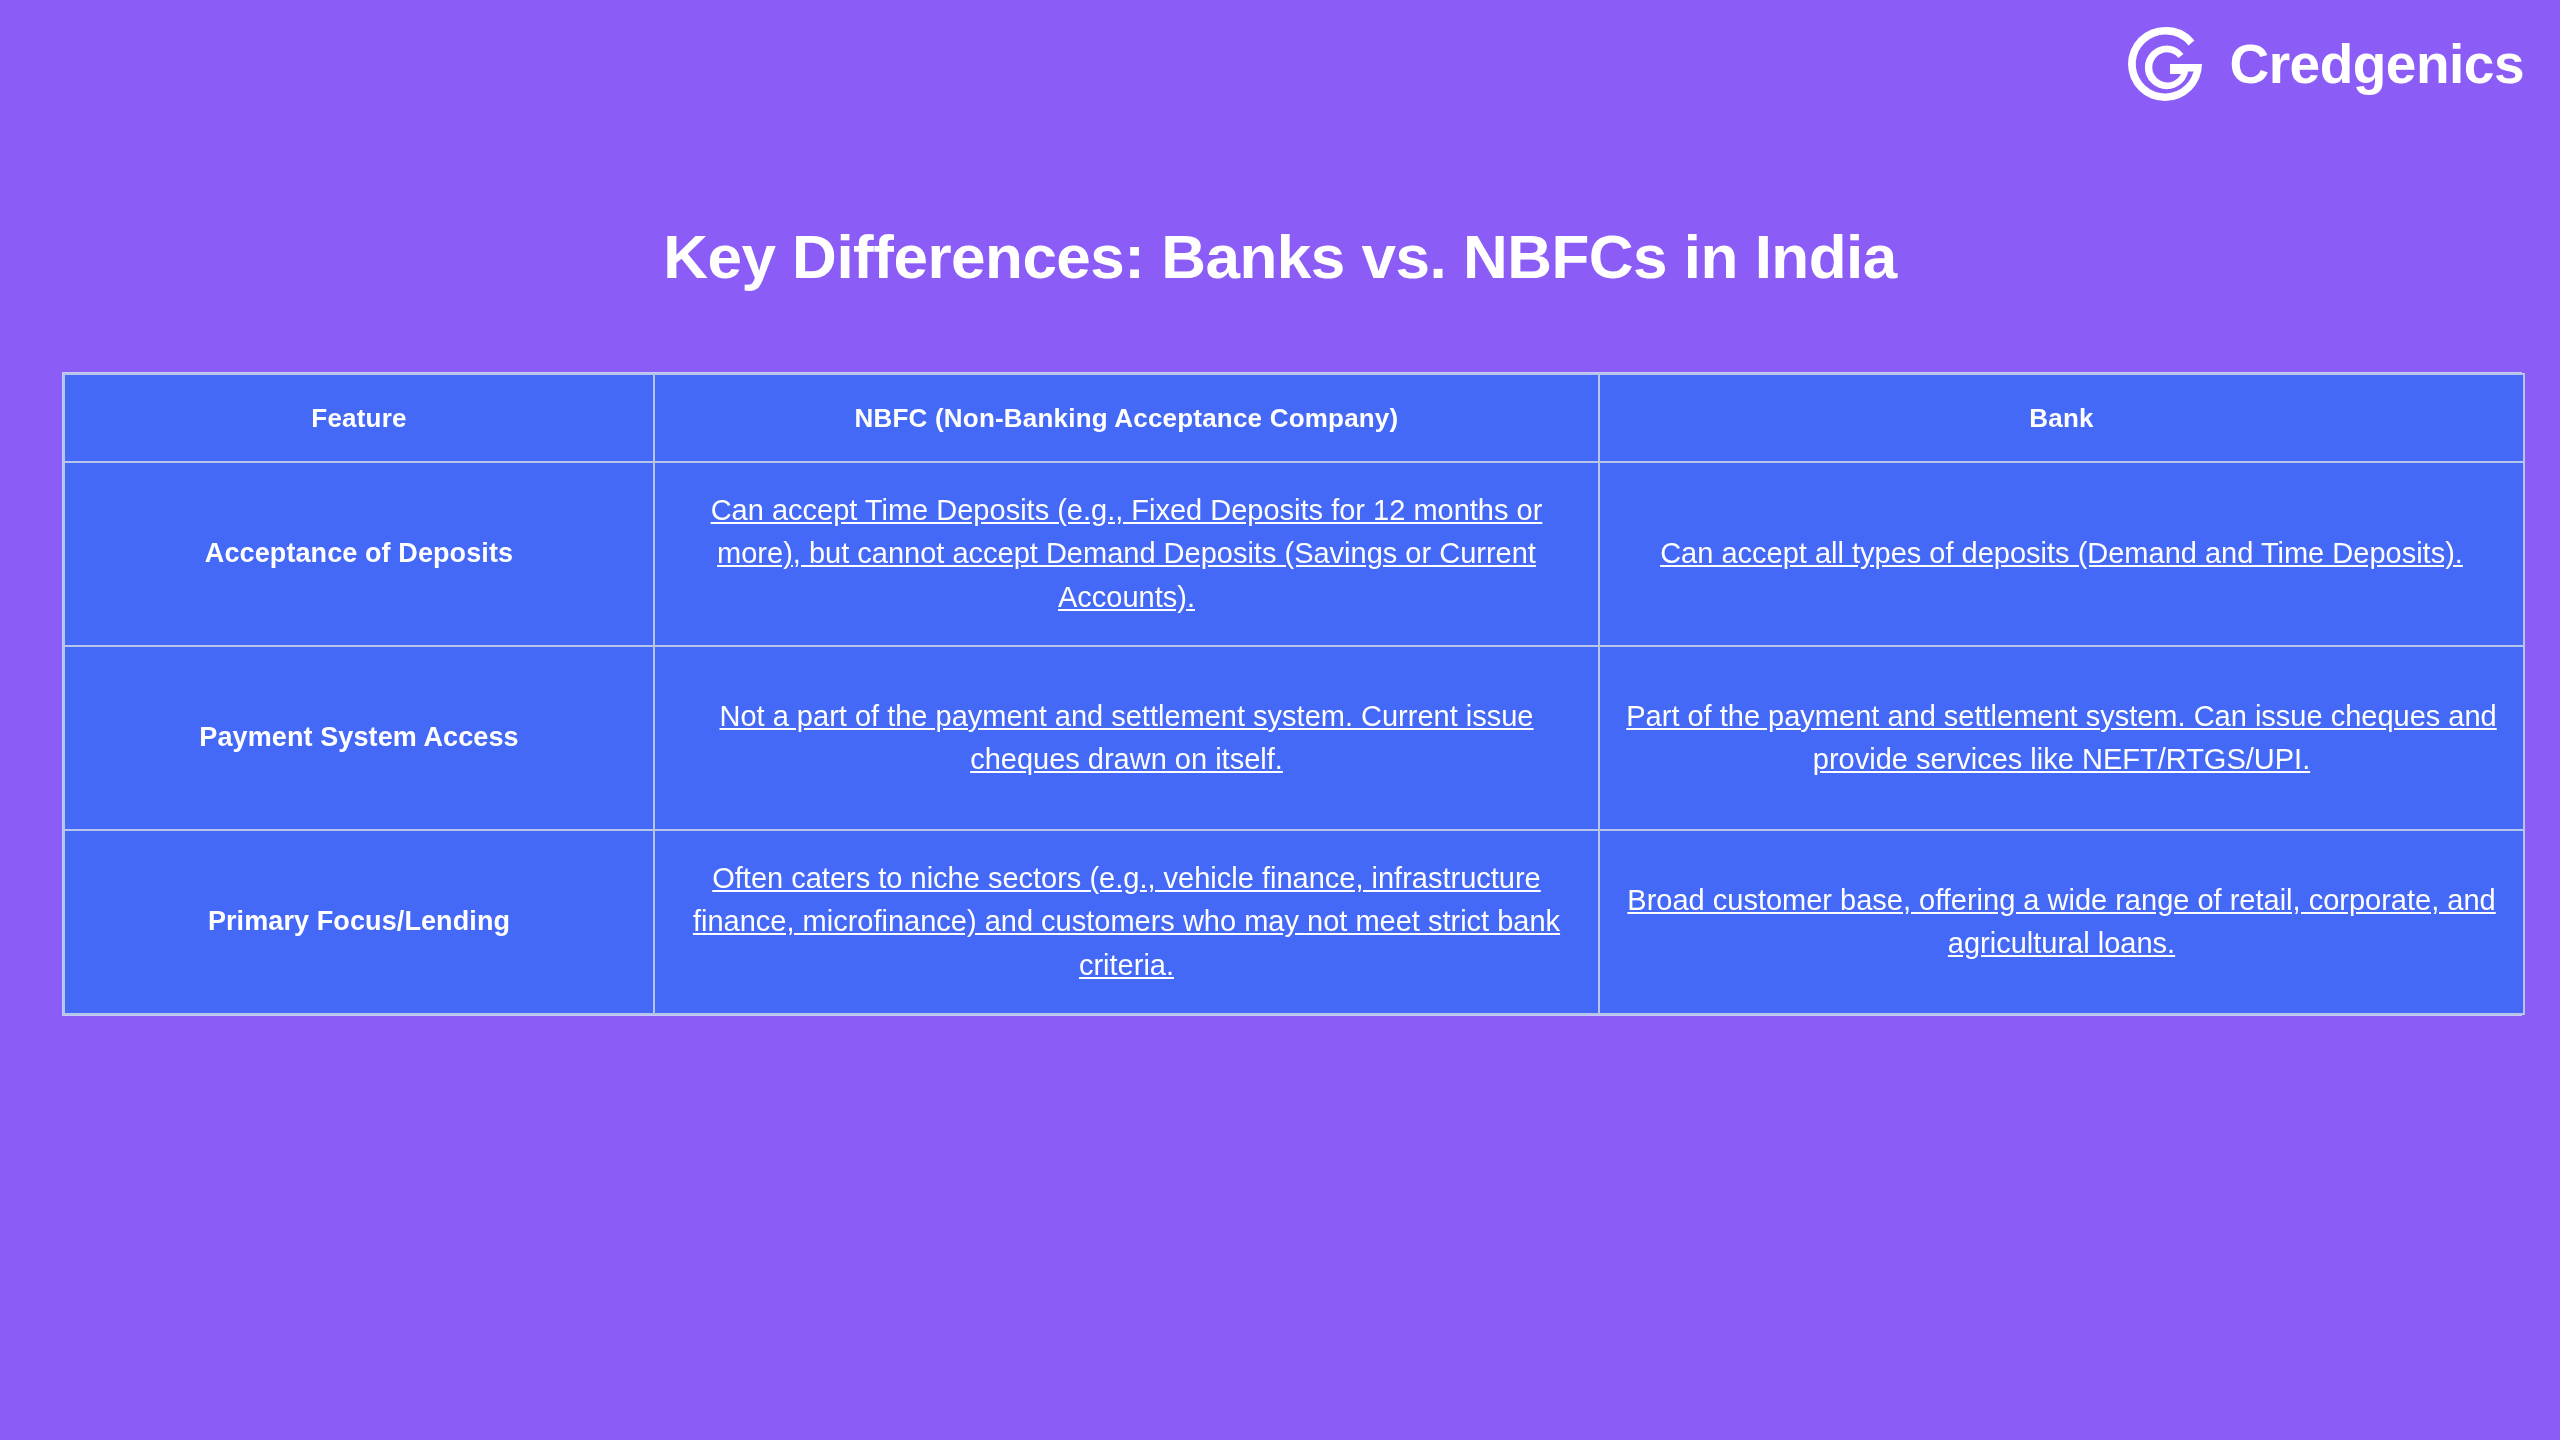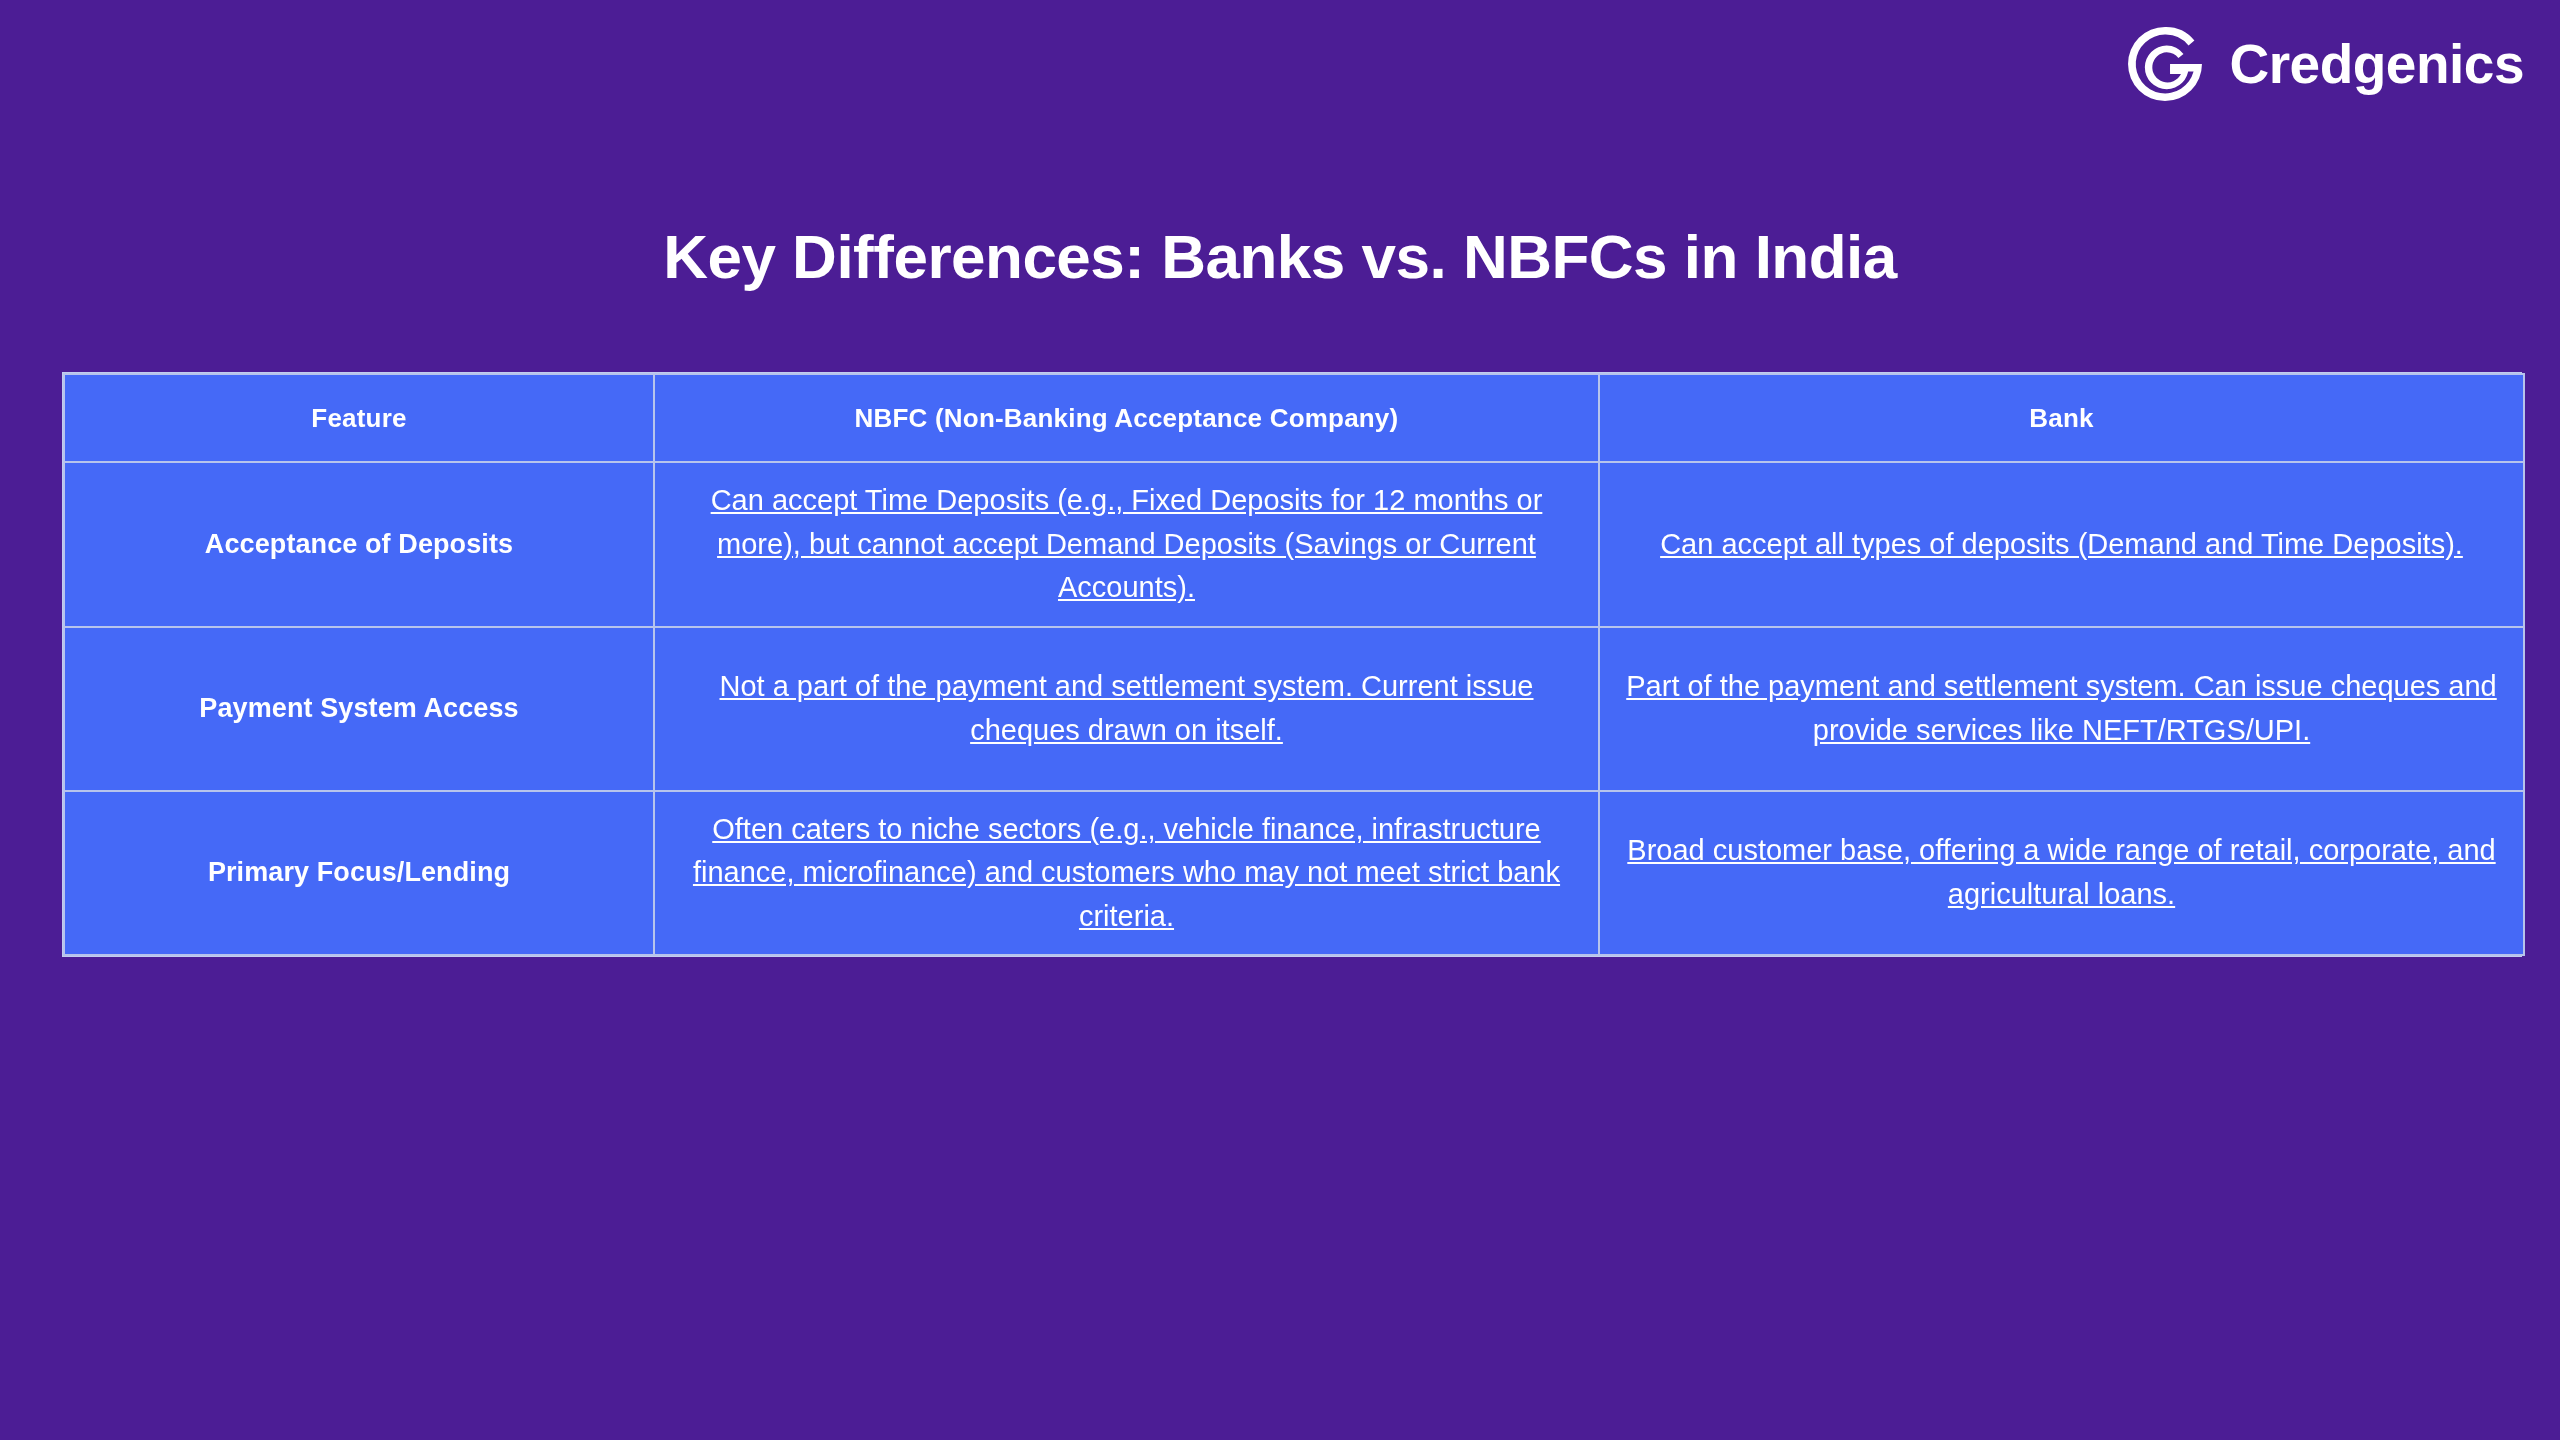--- a/index.html
+++ b/index.html
@@ -5,21 +5,21 @@
   * { margin:0; padding:0; box-sizing:border-box; }
   html, body {
     width:2560px; height:1440px;
     background:#060435;
     font-family:"Liberation Sans", sans-serif;
     overflow:hidden;
   }
   .page {
     position:relative;
     width:2560px; height:1440px;
-    background:#4c1d95;
+    background:#8b5cf6;
   }
 
   
   .brand {
     position:absolute;
     top:22px; right:36px;
     display:flex;
     align-items:center;
     gap:22px;
   }
@@ -80,21 +80,21 @@
     font-weight:700;
     letter-spacing:0.1px;
     line-height:1.3;
   }
   td.detail-cell {
     font-size:29px;
     font-weight:400;
     line-height:1.5;
     text-decoration:underline;
   }
-  tr.body-row { height:164px; }
+  tr.body-row { height:184px; }
 </style>
 </head>
 <body>
 
 <div class="page">
 
   <div class="brand">
     <span class="brand-mark">
       <svg viewBox="0 0 100 100" width="84" height="84" aria-hidden="true">
 

